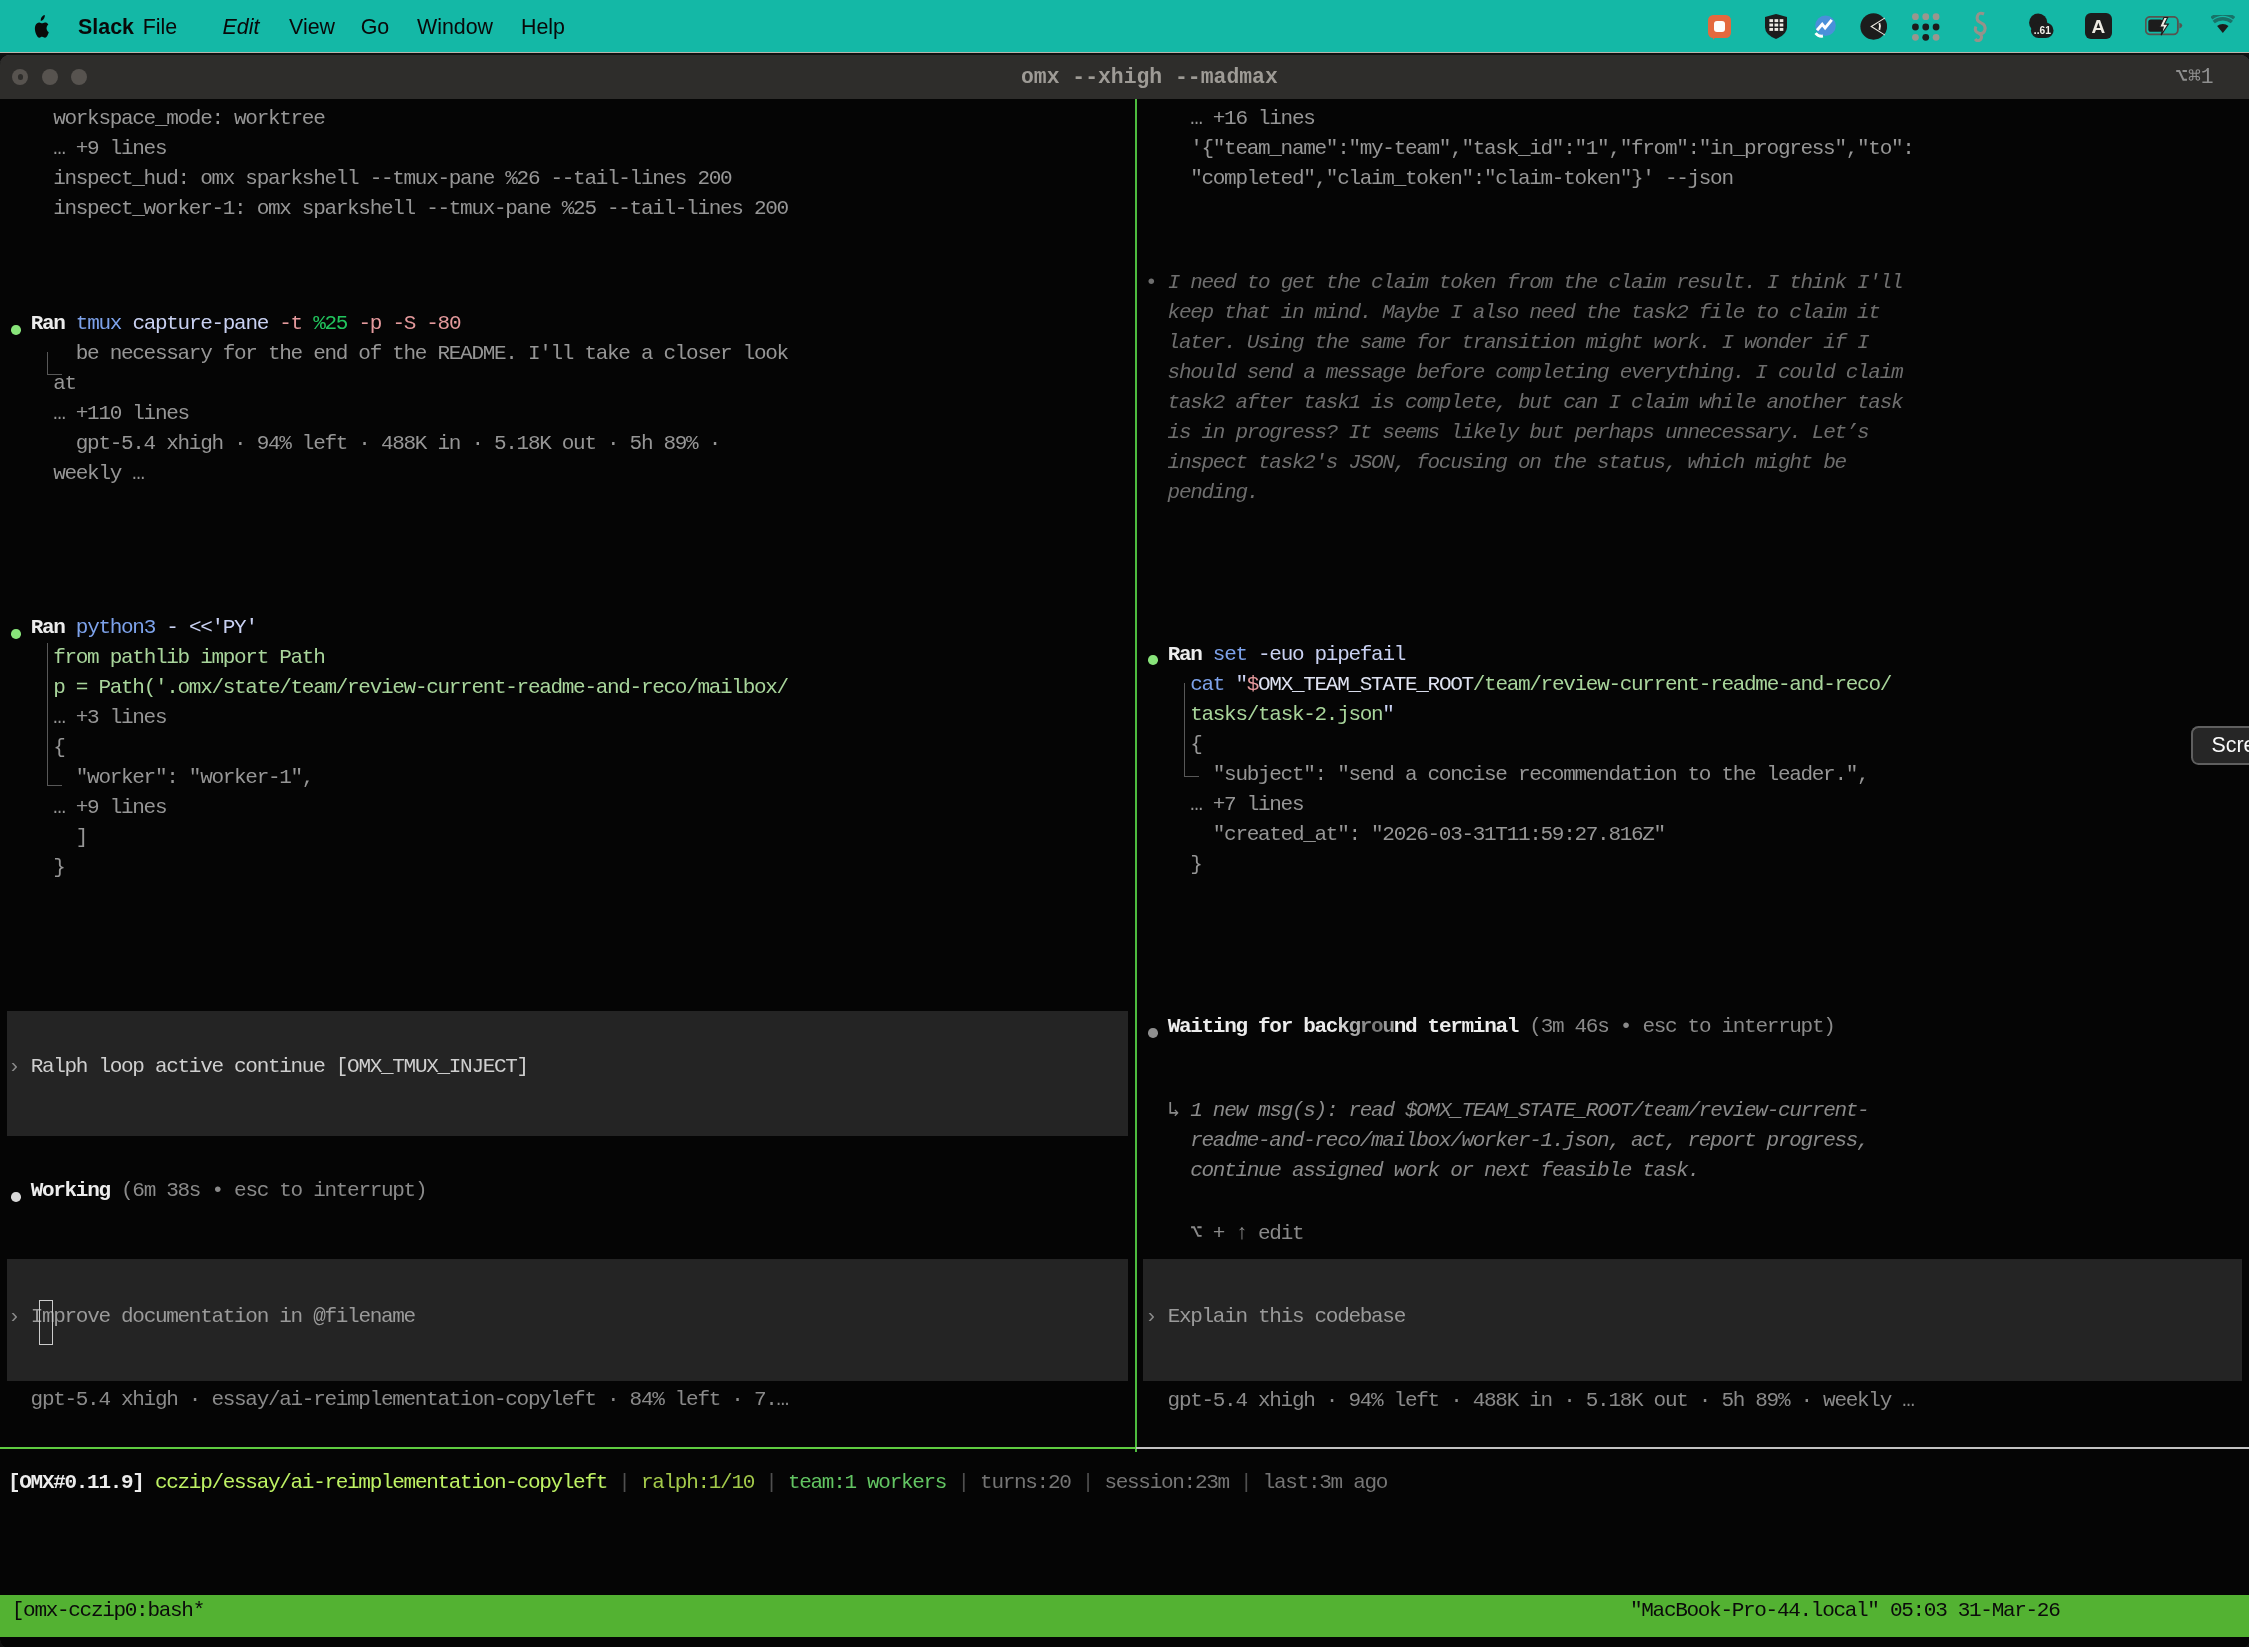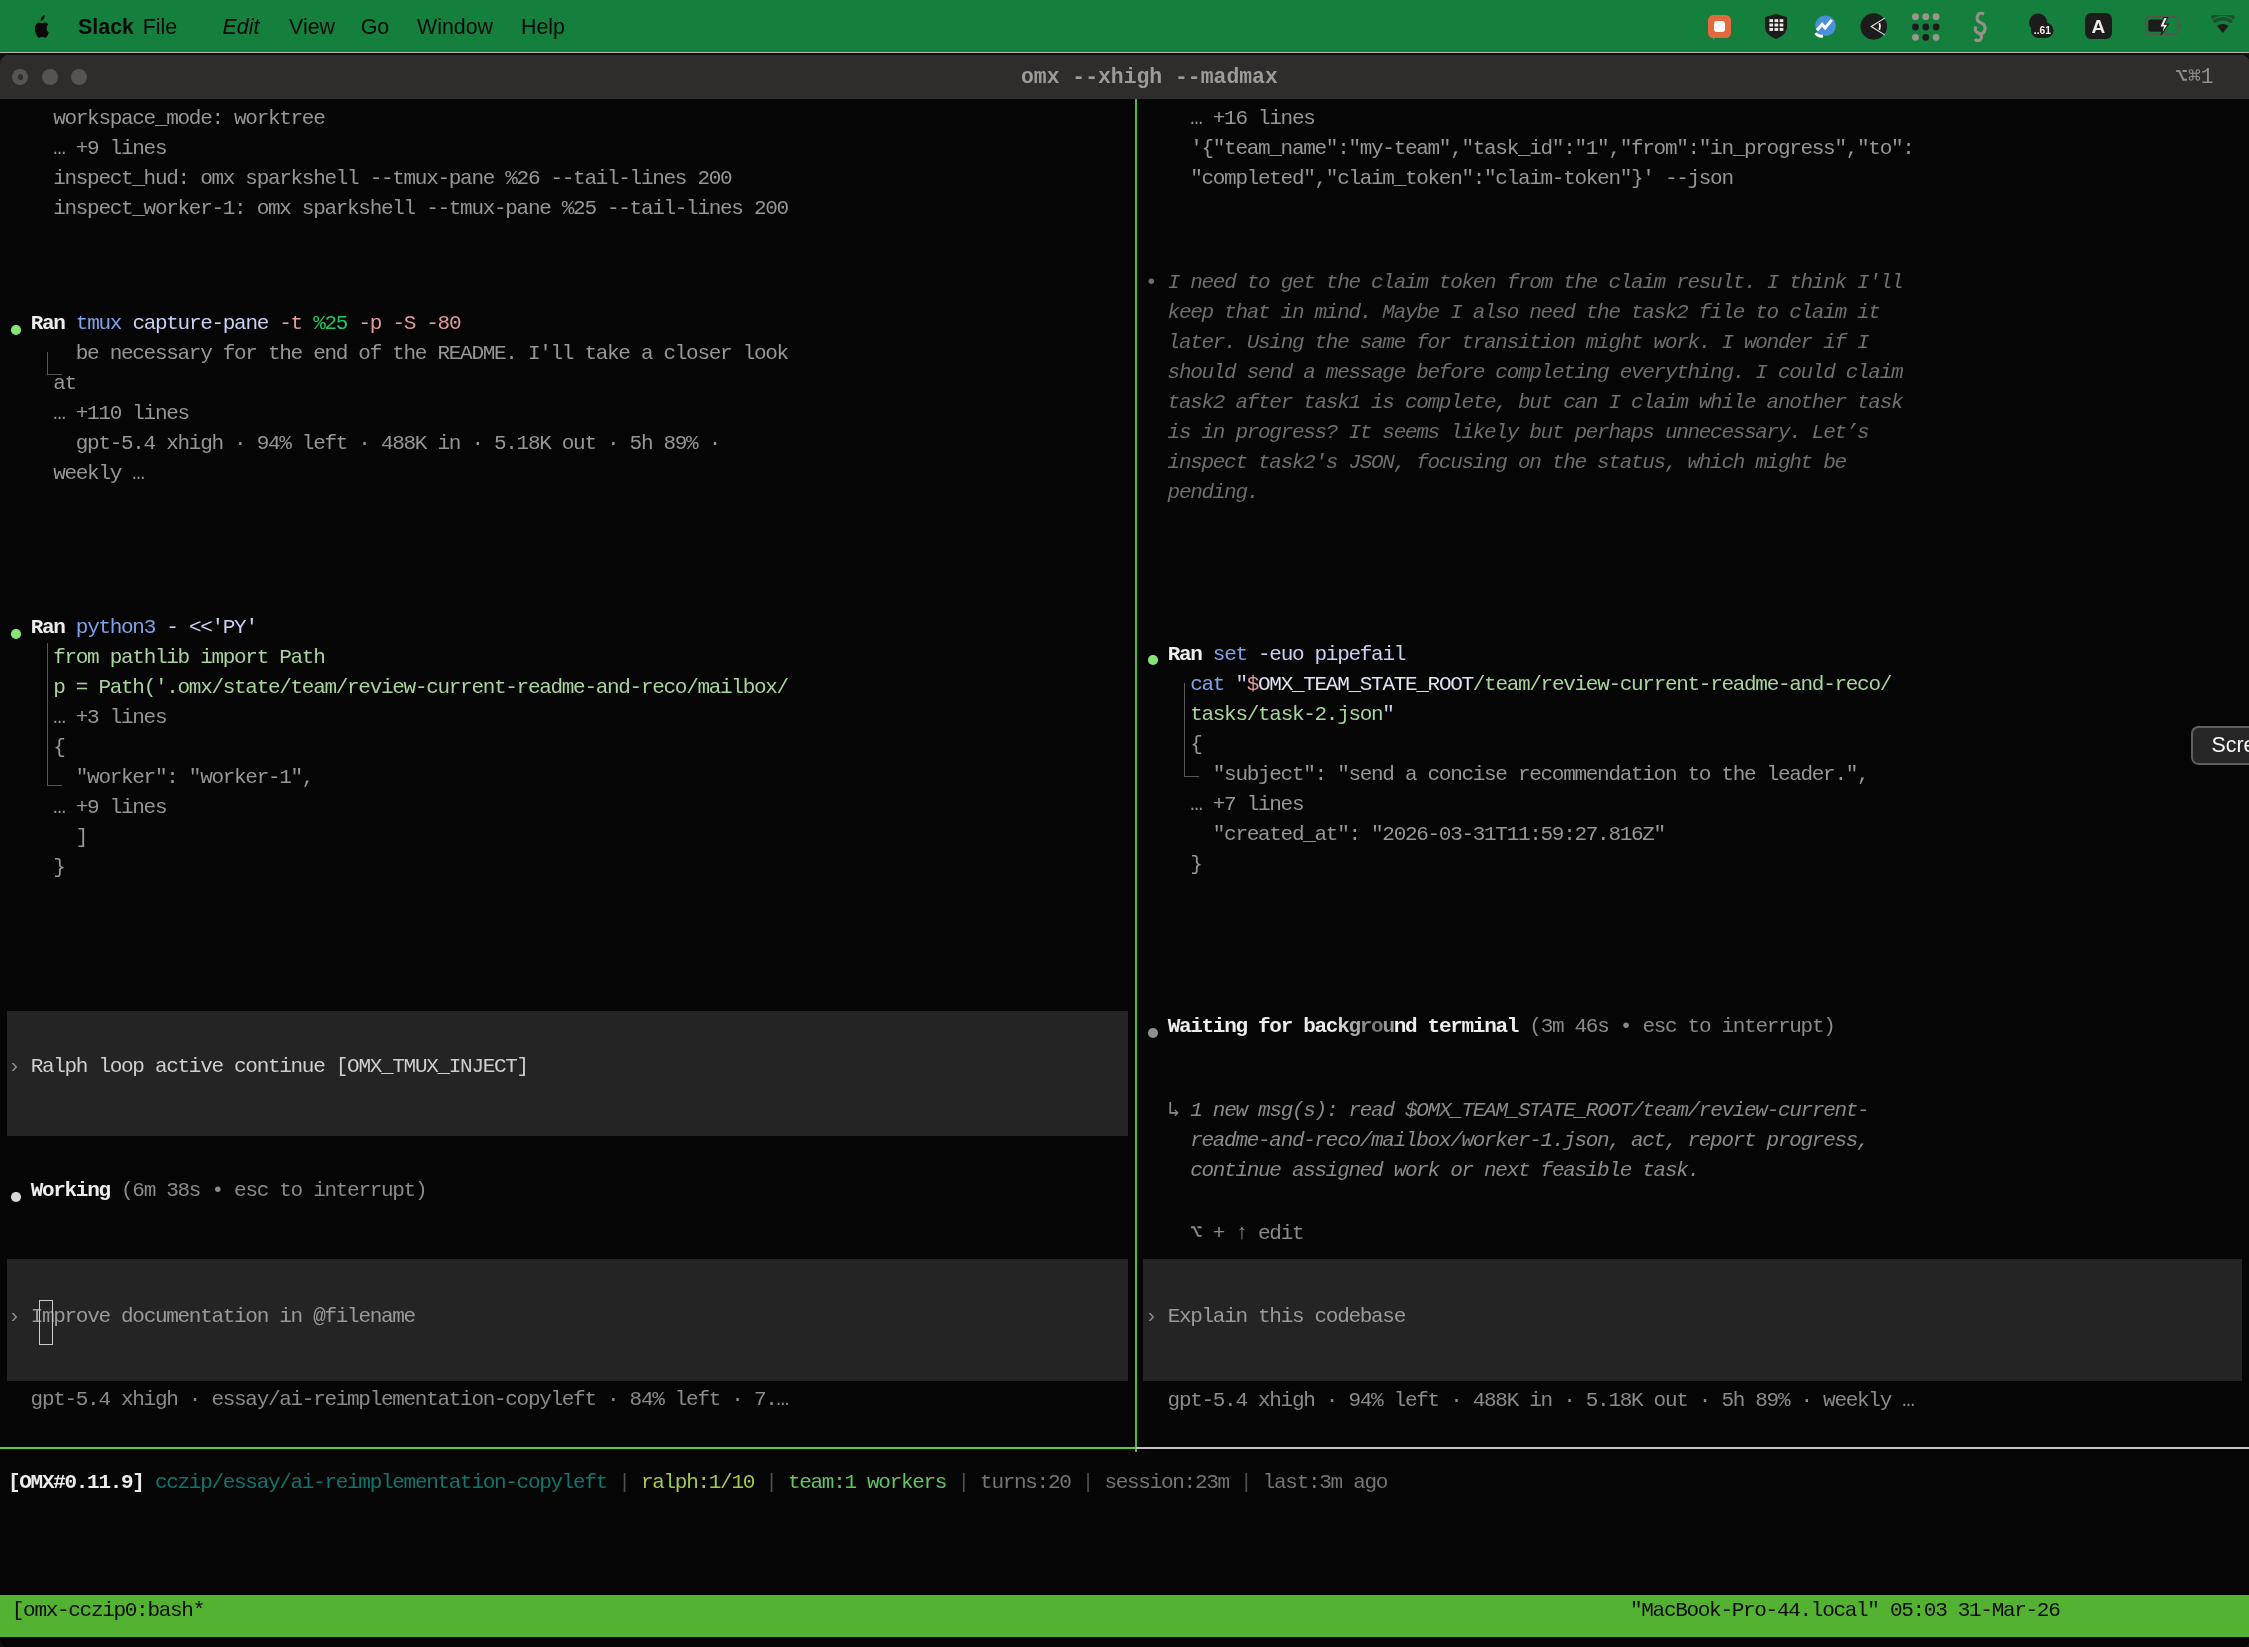--- a/index.html
+++ b/index.html
@@ -1,33 +1,33 @@
 <!DOCTYPE html>
 <html style="font-size:11.8px"><head>
 <meta charset="utf-8">
 <style>
   * { margin:0; padding:0; box-sizing:border-box; }
   html,body { width:2250px; height:1648px; background:#101010; overflow:hidden; }
-  .menubar { position:absolute; left:0; top:0; width:2250px; height:53px; background:#15803d; border-bottom:1.5px solid #b9b5ac; }
+  .menubar { position:absolute; left:0; top:0; width:2250px; height:53px; background:#14b8a6; border-bottom:1.5px solid #b9b5ac; }
   .mi { position:absolute; top:0; height:53px; line-height:55px; font-family:"Liberation Sans",sans-serif; font-size:21.4px; color:#090909; }
   .window { position:absolute; left:0; top:55px; width:2250px; height:1593px; background:#050505; border-radius:9.6px 9.6px 9.6px 9.6px; overflow:hidden; box-shadow:inset 0 0.7px 0 #5a5a58; }
   .titlebar { position:absolute; left:0; top:0; width:2250px; height:44px; background:#2e2d2b; }
   .tlight { position:absolute; top:13.7px; width:16px; height:16px; border-radius:50%; background:#57534f; }
   .ttext { position:absolute; top:0; height:44px; line-height:45px; font-family:Liberation Mono, monospace; font-weight:bold; font-size:21.4px; color:#9e9b96; }
   .term { position:absolute; left:0; top:44px; width:2250px; height:1549px; background:#050505; }
   .tl { position:absolute; font-family:Liberation Mono, monospace; font-size:21px; letter-spacing:-1.3px; line-height:30px; white-space:pre; color:#969696; }
   .band { position:absolute; background:#242424; }
   .w  { color:#ececec; font-weight:bold; }
   .b  { color:#7da2ea; }
   .lav{ color:#c9d1f2; }
   .sal{ color:#e59a9d; }
   .org{ color:#22c55e; }
   .grn{ color:#a8d59b; }
   .dim{ color:#6e6e6e; font-style:italic; }
-  .cy { color:#0f766e;text-align:right; }
+  .cy { color:#bef264;text-align:right; }
   .yg { color:#a3c94a; }
   .tg { color:#62c462; }
   .sep{ color:#4f4f4f; }
   .g2 { color:#8a8a8a; }
   .lt { color:#cfcfcf; }
   .lconn { position:absolute; border-left:1.8px solid #585858; border-bottom:1.8px solid #585858; }
 </style>
 </head>
 <body>
 <div class="menubar">

